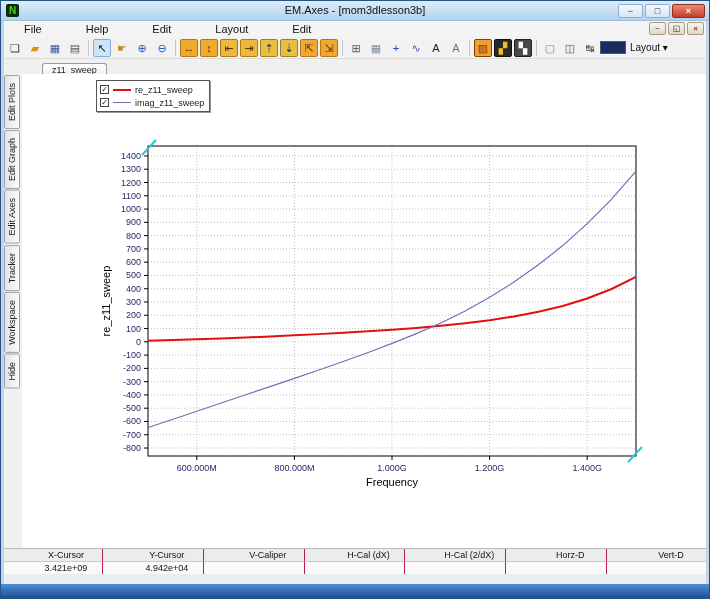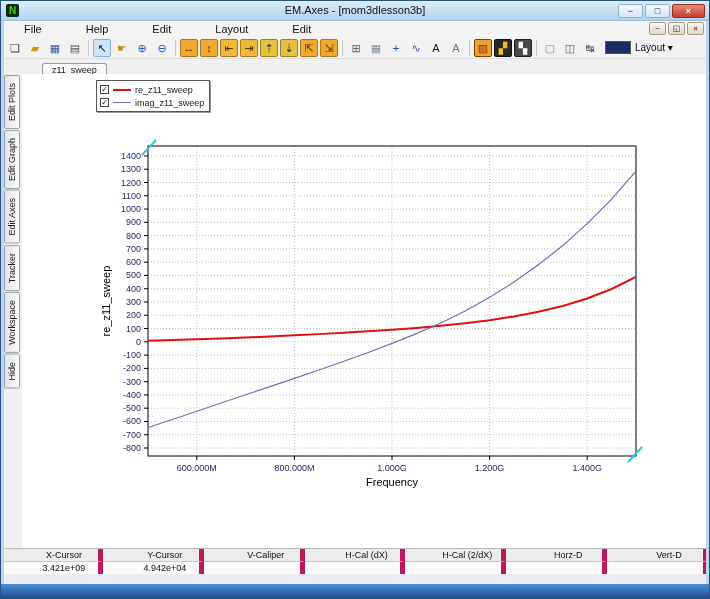--- a/index.html
+++ b/index.html
@@ -30,21 +30,21 @@
     background:linear-gradient(#f8f6f0,#ded8ca);border:1px solid #a89a7a;border-radius:2px;color:#333;}
   .mdi-btn.close{color:#c02818;font-weight:bold;}
 
   
   .toolbar{position:absolute;left:1px;right:1px;top:36px;height:22px;background:#f2f2f2;
     border-bottom:1px solid #dcdcdc;display:flex;align-items:center;padding-left:3px;}
   .tool{width:18px;height:18px;margin:0 1px;font-size:11px;line-height:16px;text-align:center;
     border:1px solid transparent;border-radius:2px;overflow:hidden;}
   .tool.selected{background:#cfe4f8;border-color:#7db0e0;}
   .sep{width:1px;height:16px;background:#c6c6c6;margin:0 3px;}
-  .layout{display:flex;align-items:center;gap:4px;margin-left:5px;font-size:10px;color:#111;}
+  .layout{display:flex;align-items:center;gap:4px;font-size:10px;color:#111;}
   .layout .swatch{width:26px;height:13px;border:1px solid #555;}
 
   
   .tabrow{position:absolute;left:1px;right:1px;top:58px;height:15px;background:#f0f0f0;}
   .tab{display:inline-block;margin-left:40px;padding:1px 9px 0 9px;font-size:9px;color:#222;
     background:linear-gradient(#ffffff,#ededed);border:1px solid #9a9a9a;border-bottom:none;
     border-radius:3px 3px 0 0;height:14px;}
 
   
   .sidebar{position:absolute;left:1px;top:73px;width:20px;bottom:52px;background:#eef0f2;z-index:2;}
@@ -58,21 +58,21 @@
   .legend{position:absolute;left:74px;top:6px;background:#fff;border:1px solid #555;
     box-shadow:1px 1px 0 #999;padding:2px 5px 2px 3px;z-index:3;}
   .lrow{display:flex;align-items:center;gap:4px;height:13px;}
   .cb{width:9px;height:9px;border:1px solid #444;font-size:8px;line-height:8px;text-align:center;background:#fff;color:#111;}
   .lsample{width:18px;flex:none;}
   .llabel{font-size:9px;color:#222;white-space:nowrap;}
 
   
   .cursor-table{position:absolute;left:1px;right:1px;top:547px;border-top:1px solid #b8b8b8;background:#fff;}
   .trow{display:flex;height:13px;}
-  .tcell{flex:1;border-right:5px solid #be185d;border-bottom:1px solid #c9c9c9;
+  .tcell{flex:1;border-right:1px solid #be185d;border-bottom:1px solid #c9c9c9;
     font-size:9px;text-align:center;line-height:13px;color:#111;overflow:hidden;padding-left:28px;}
   .trow.head .tcell{background:#ececec;}
   .trow.vals .tcell{background:#fafafa;}
 
   .gapbar{position:absolute;left:1px;right:1px;top:573px;height:12px;background:#e9eef4;}
   .bluebar{position:absolute;left:0;right:0;bottom:0;height:14px;
     background:linear-gradient(#4f8fd4,#1c4f93);z-index:6;}
 </style>
 </head>
 <body>

